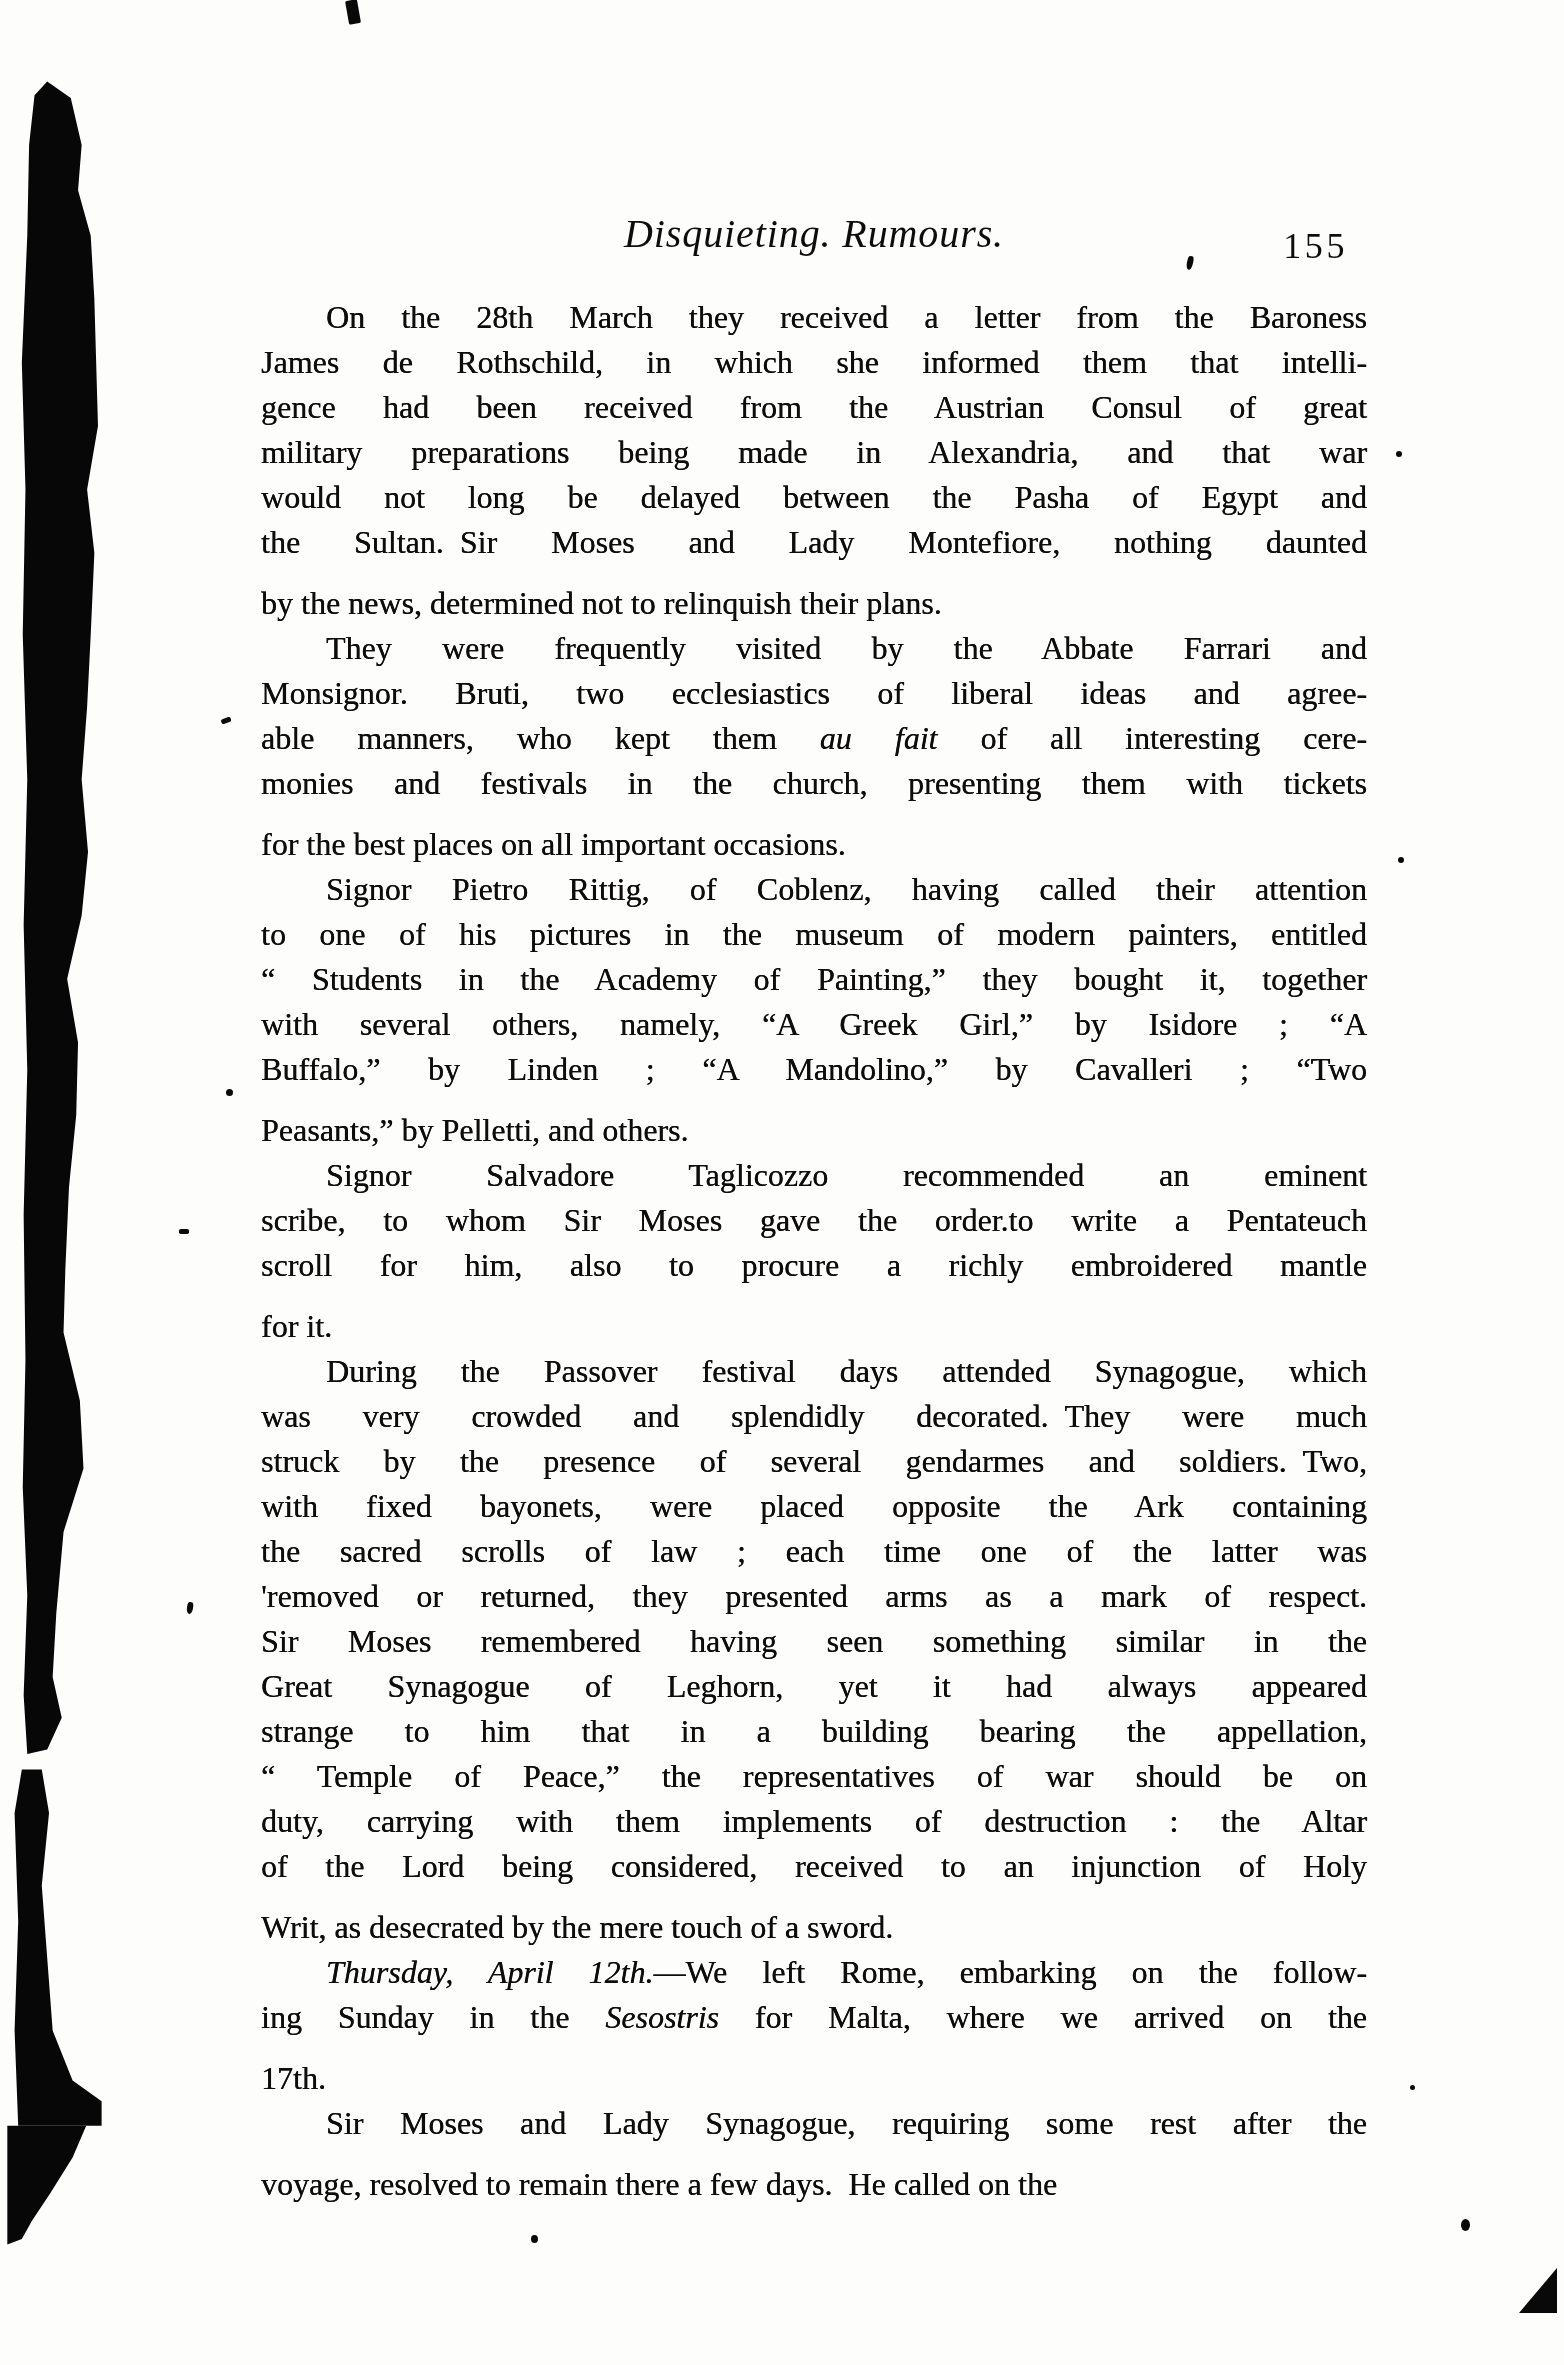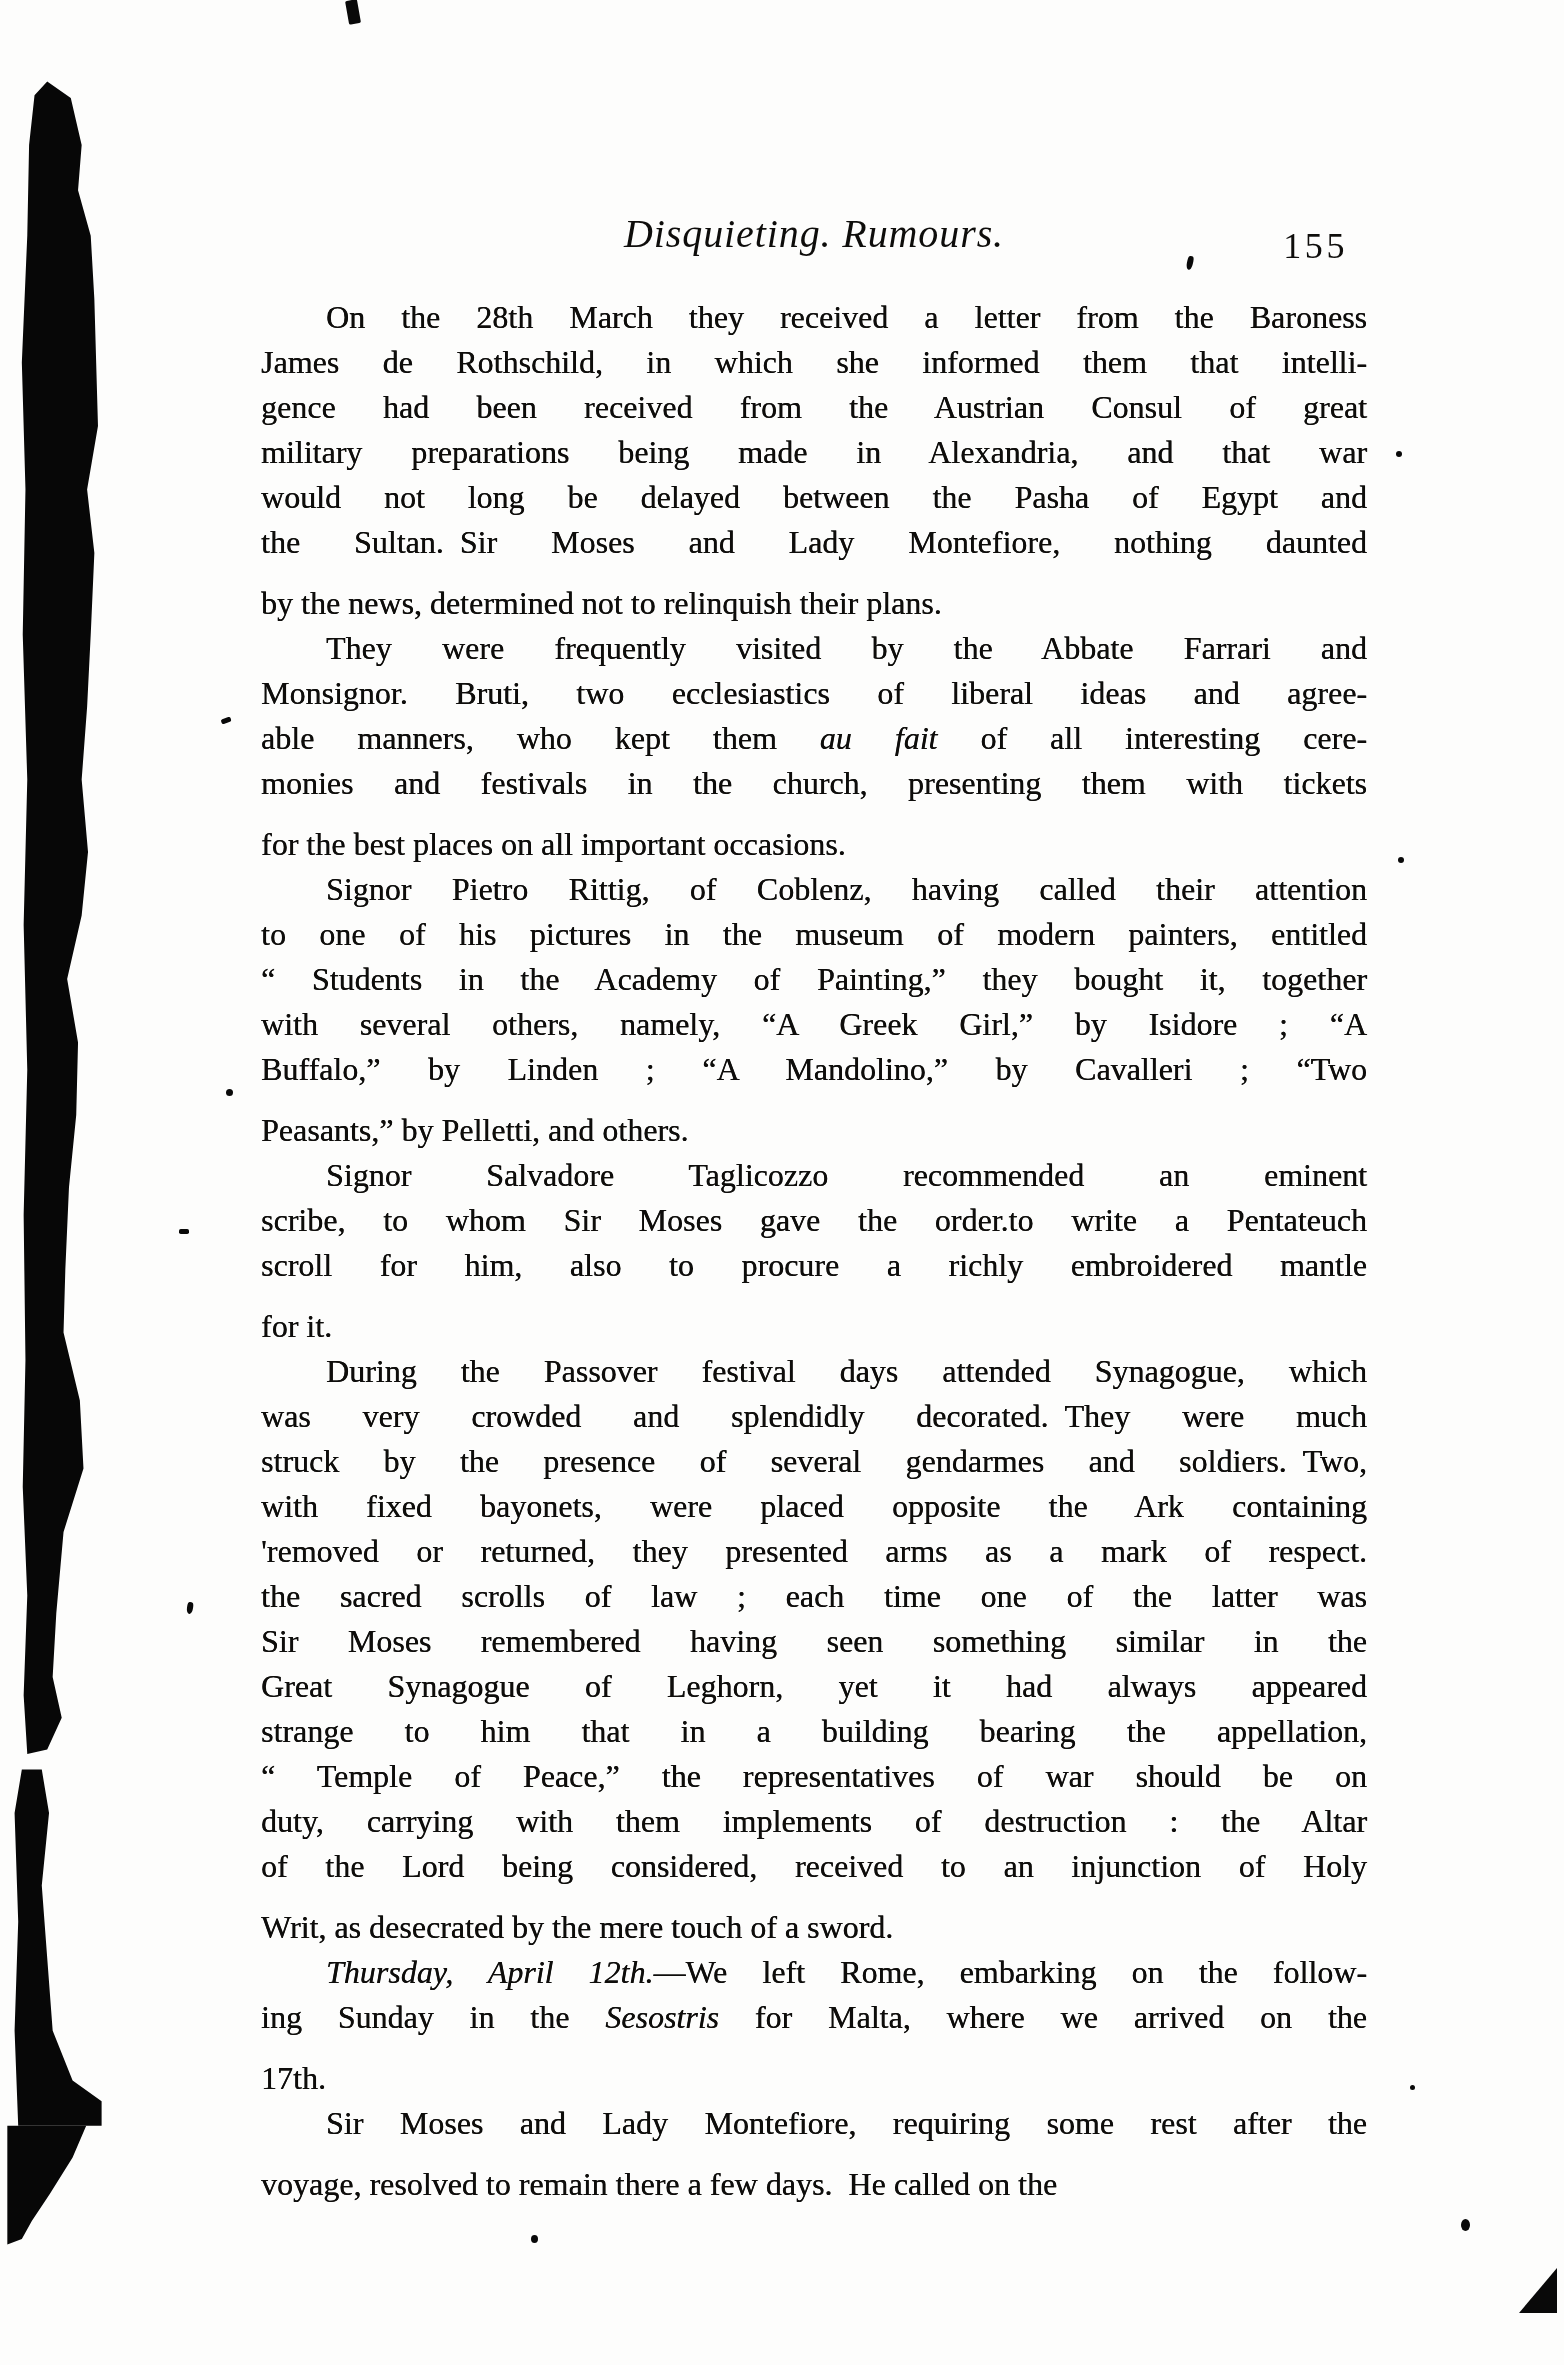--- a/index.html
+++ b/index.html
@@ -97,33 +97,33 @@
       <div class="line"><span>Buffalo,” by Linden ; “A Mandolino,” by Cavalleri ; “Two</span></div>
       <div class="line last"><span>Peasants,” by Pelletti, and others.</span></div>
       <div class="line indent"><span>Signor Salvadore Taglicozzo recommended an eminent</span></div>
       <div class="line"><span>scribe, to whom Sir Moses gave the order.to write a Pentateuch</span></div>
       <div class="line"><span>scroll for him, also to procure a richly embroidered mantle</span></div>
       <div class="line last"><span>for it.</span></div>
       <div class="line indent"><span>During the Passover festival days attended Synagogue, which</span></div>
       <div class="line"><span>was very crowded and splendidly decorated. They were much</span></div>
       <div class="line"><span>struck by the presence of several gendarmes and soldiers. Two,</span></div>
       <div class="line"><span>with fixed bayonets, were placed opposite the Ark containing</span></div>
+      <div class="line"><span>the sacred scrolls of law ; each time one of the latter was</span></div>
       <div class="line"><span>'removed or returned, they presented arms as a mark of respect.</span></div>
-      <div class="line"><span>the sacred scrolls of law ; each time one of the latter was</span></div>
       <div class="line"><span>Sir Moses remembered having seen something similar in the</span></div>
       <div class="line"><span>Great Synagogue of Leghorn, yet it had always appeared</span></div>
       <div class="line"><span>strange to him that in a building bearing the appellation,</span></div>
       <div class="line"><span>“ Temple of Peace,” the representatives of war should be on</span></div>
       <div class="line"><span>duty, carrying with them implements of destruction : the Altar</span></div>
       <div class="line"><span>of the Lord being considered, received to an injunction of Holy</span></div>
       <div class="line last"><span>Writ, as desecrated by the mere touch of a sword.</span></div>
       <div class="line indent"><span class="it">Thursday, April 12th.</span><span>—We left Rome, embarking on the follow-</span></div>
       <div class="line"><span>ing Sunday in the </span><span class="it">Sesostris</span><span> for Malta, where we arrived on the</span></div>
       <div class="line last"><span>17th.</span></div>
-      <div class="line indent"><span>Sir Moses and Lady Montefiore, requiring some rest after the</span></div>
+      <div class="line indent"><span>Sir Moses and Lady Synagogue, requiring some rest after the</span></div>
       <div class="line last"><span>voyage, resolved to remain there a few days. He called on the</span></div>
     </div>
 
   <div>
       <div class="ink tick" style="left: 347px; top: 0px; width: 11.8px; height: 23.6px; transform: rotate(-10deg);"></div>
       <div class="ink comma" style="left: 1187px; top: 256px; width: 6.3px; height: 13.6px; transform: rotate(12deg);"></div>
       <div class="ink dot" style="left: 1396px; top: 451px; width: 6.3px; height: 6.3px;"></div>
       <div class="ink dash" style="left: 221px; top: 718px; width: 10px; height: 4.5px; transform: rotate(-20deg);"></div>
       <div class="ink dot" style="left: 1398px; top: 857px; width: 6.3px; height: 6.3px;"></div>
       <div class="ink dot" style="left: 226px; top: 1089px; width: 7.3px; height: 7.3px;"></div>

